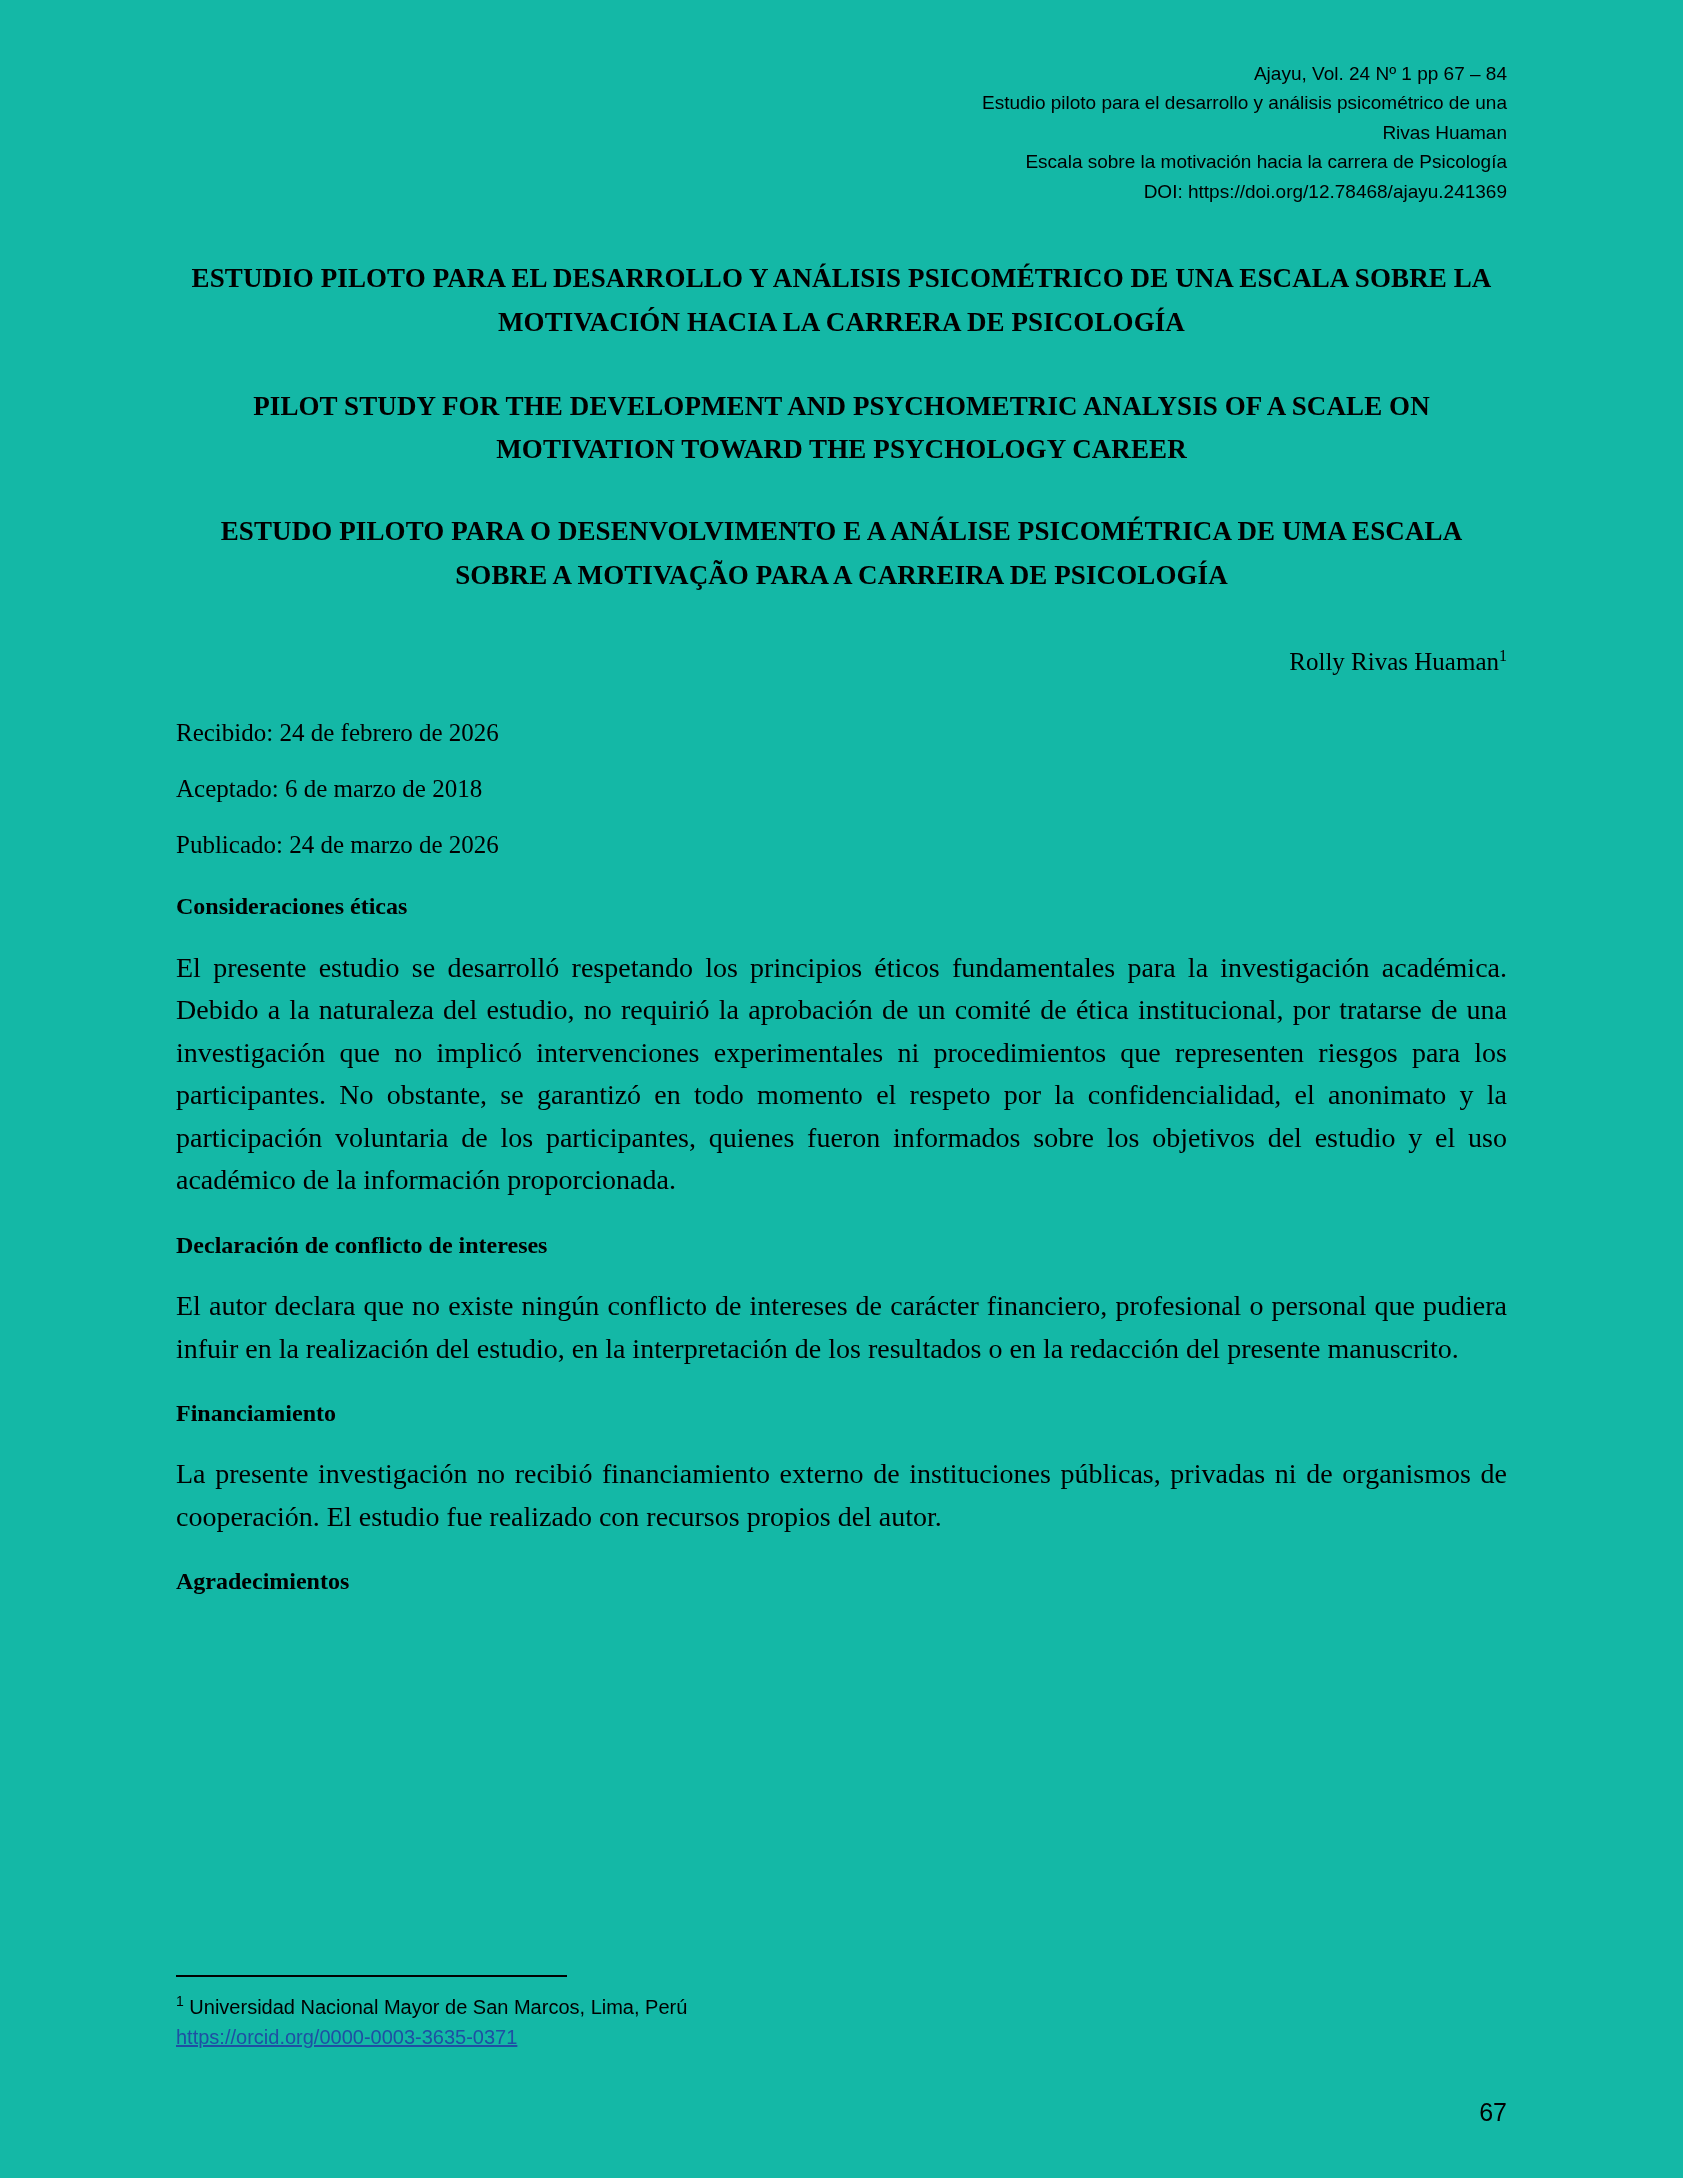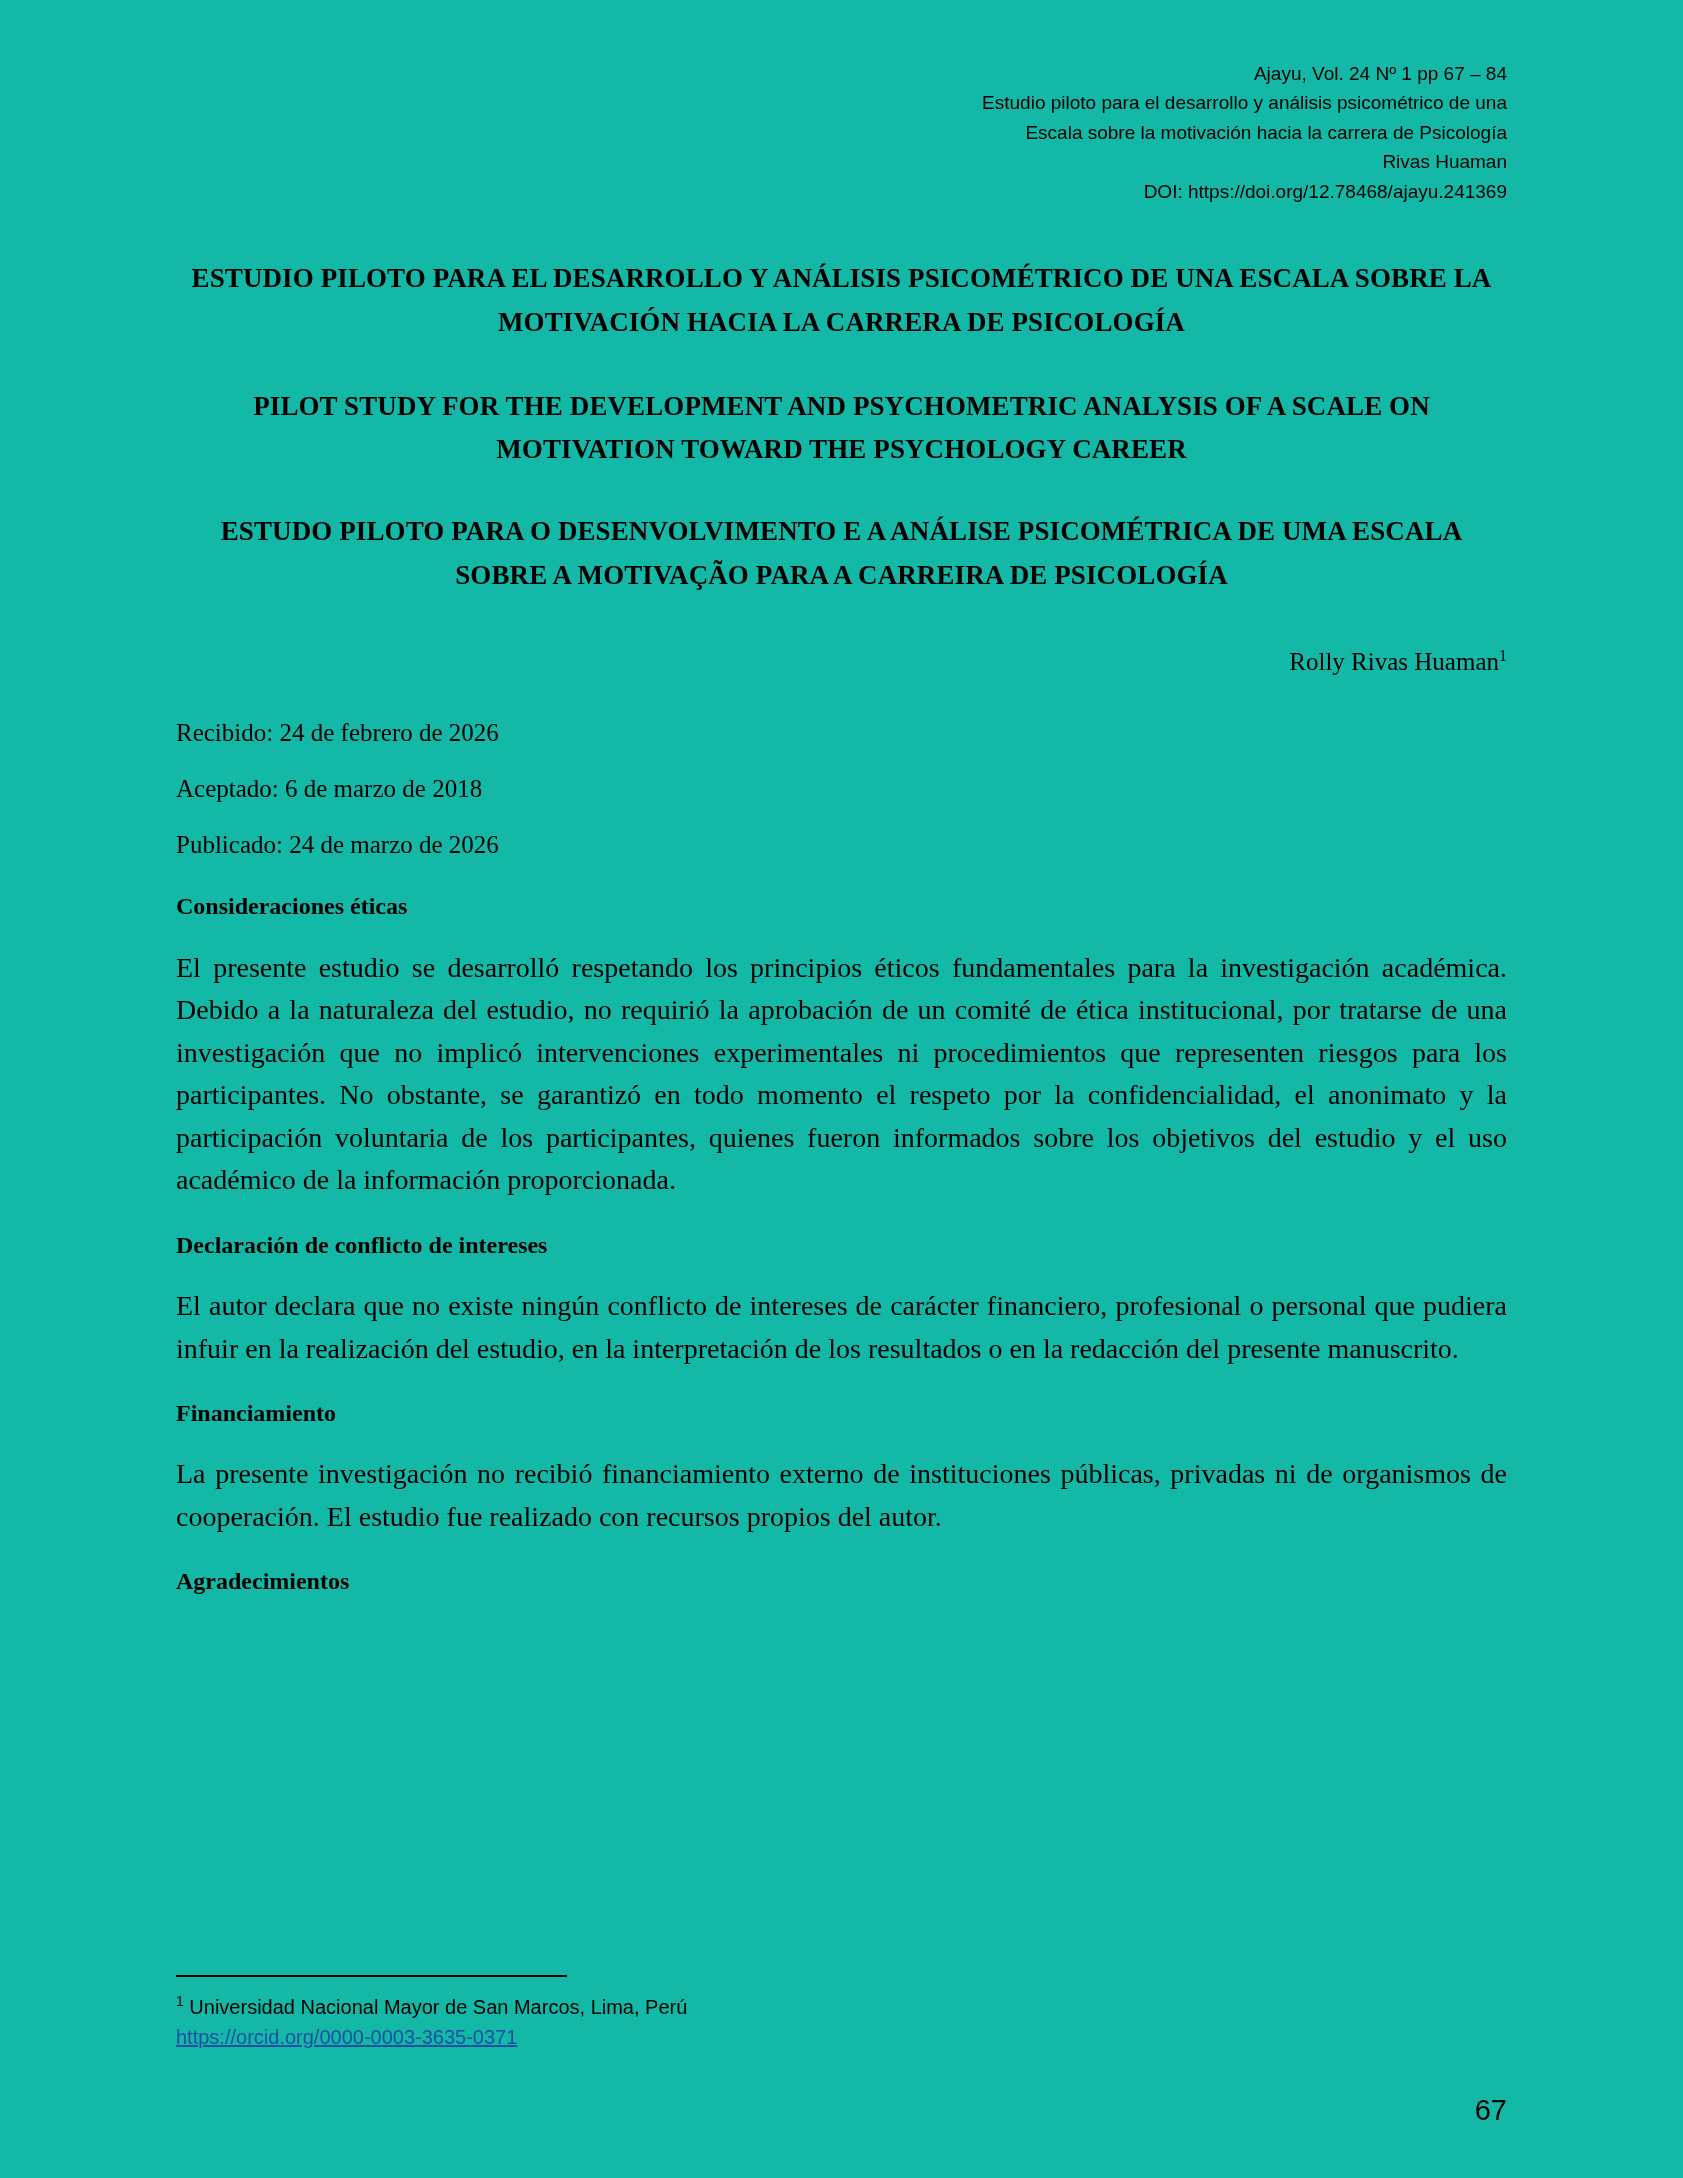--- a/index.html
+++ b/index.html
@@ -104,33 +104,33 @@
     text-decoration: underline;
     display: inline-block;
     margin-top: 4px;
   }
 
   .page-number {
     position: absolute;
     right: 176px;
     bottom: 51px;
     font-family: "Liberation Sans", sans-serif;
-    font-size: 29px;
+    font-size: 25px;
   }
 </style>
 </head>
 <body>
 
 <div class="page">
 
   <div class="running-head">
     <div>Ajayu, Vol. 24 Nº 1 pp 67 – 84</div>
     <div>Estudio piloto para el desarrollo y análisis psicométrico de una</div>
+    <div>Rivas Huaman</div>
     <div>Escala sobre la motivación hacia la carrera de Psicología</div>
-    <div>Rivas Huaman</div>
     <div>DOI: https://doi.org/12.78468/ajayu.241369</div>
   </div>
 
   <div class="title-block">
     <h1 class="title es">ESTUDIO PILOTO PARA EL DESARROLLO Y ANÁLISIS PSICOMÉTRICO DE UNA ESCALA SOBRE LA MOTIVACIÓN HACIA LA CARRERA DE PSICOLOGÍA</h1>
     <h1 class="title en">PILOT STUDY FOR THE DEVELOPMENT AND PSYCHOMETRIC ANALYSIS OF A SCALE ON MOTIVATION TOWARD THE PSYCHOLOGY CAREER</h1>
     <h1 class="title pt">ESTUDO PILOTO PARA O DESENVOLVIMENTO E A ANÁLISE PSICOMÉTRICA DE UMA ESCALA SOBRE A MOTIVAÇÃO PARA A CARREIRA DE PSICOLOGÍA</h1>
   </div>
 
   <p class="author">

